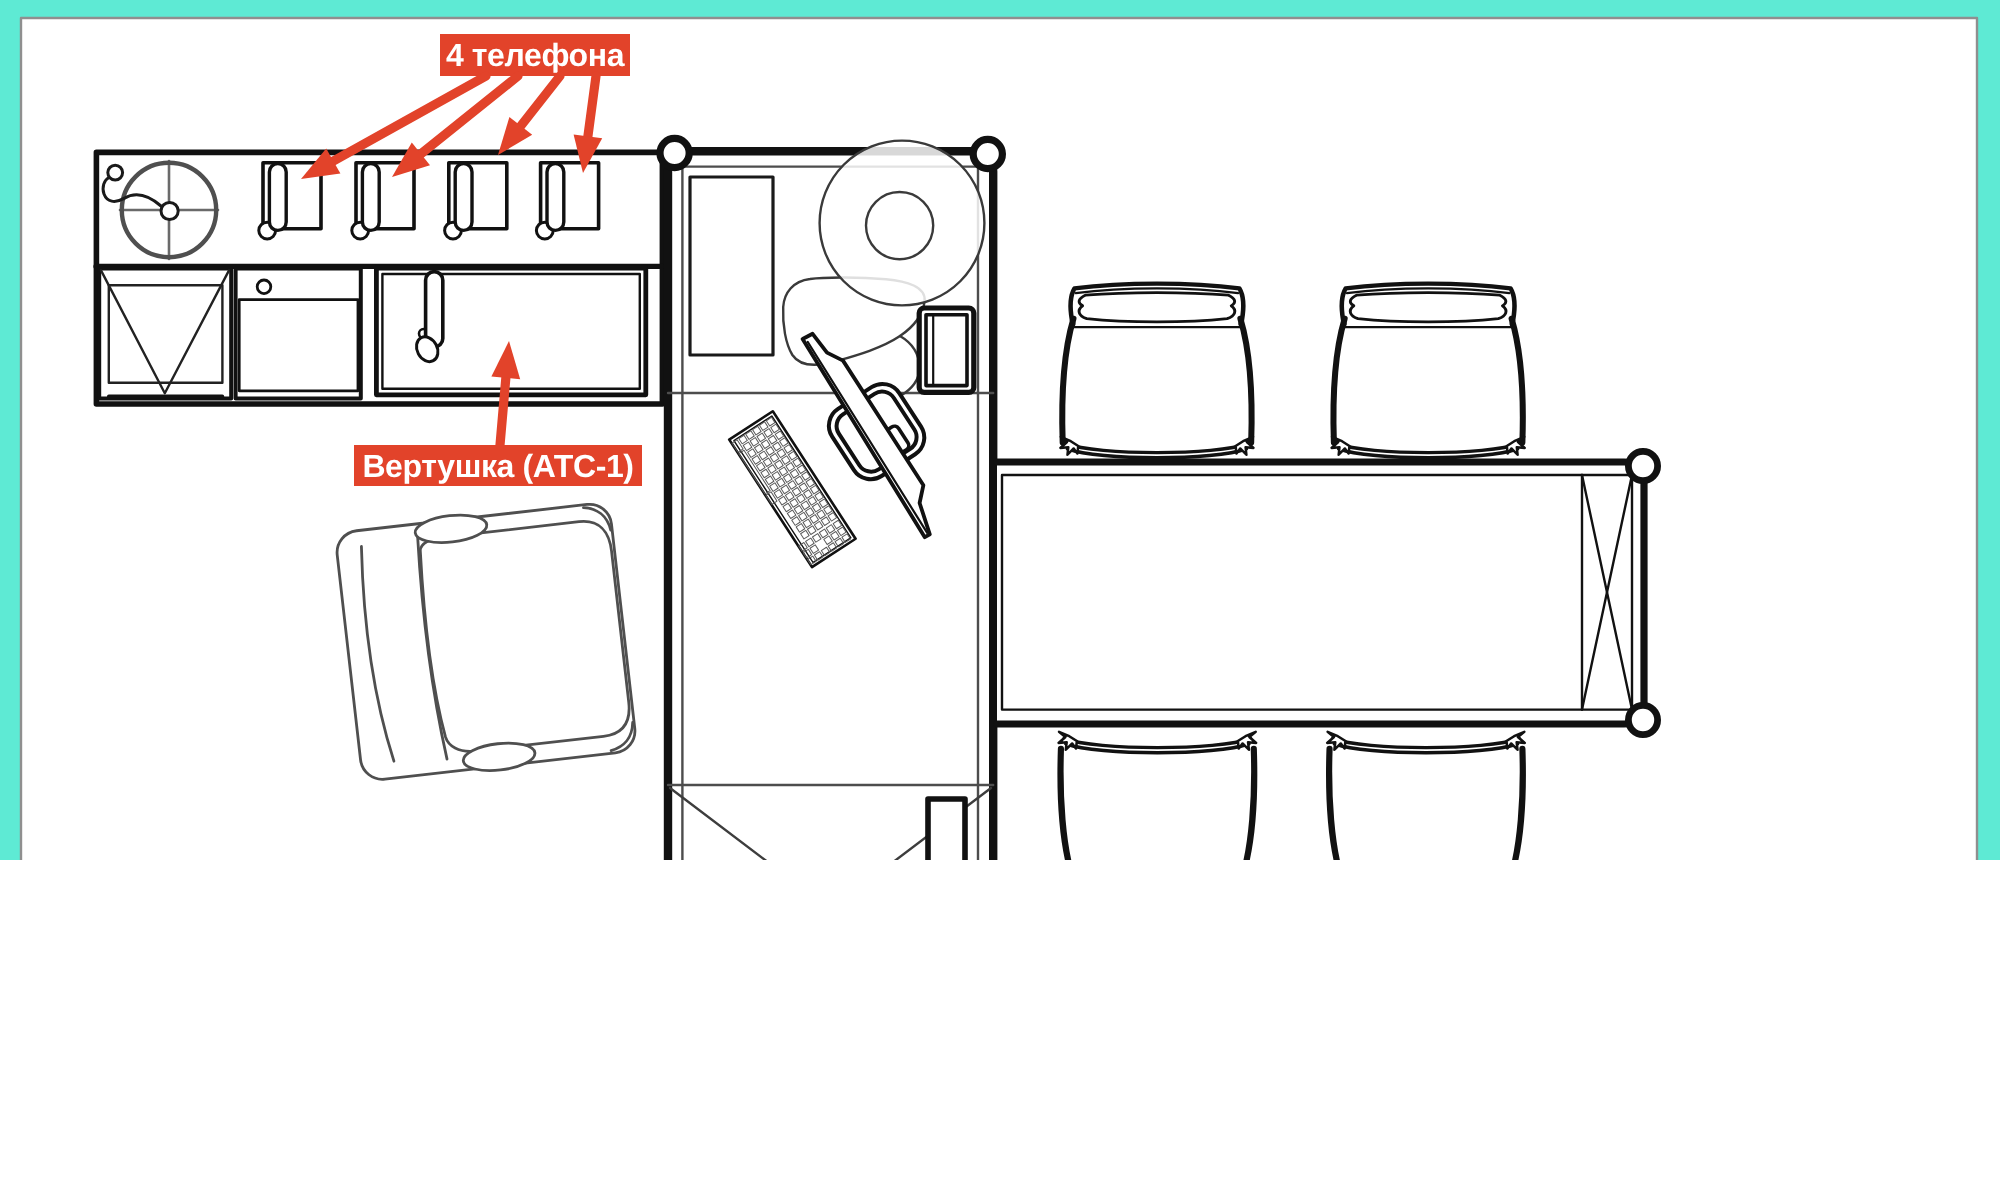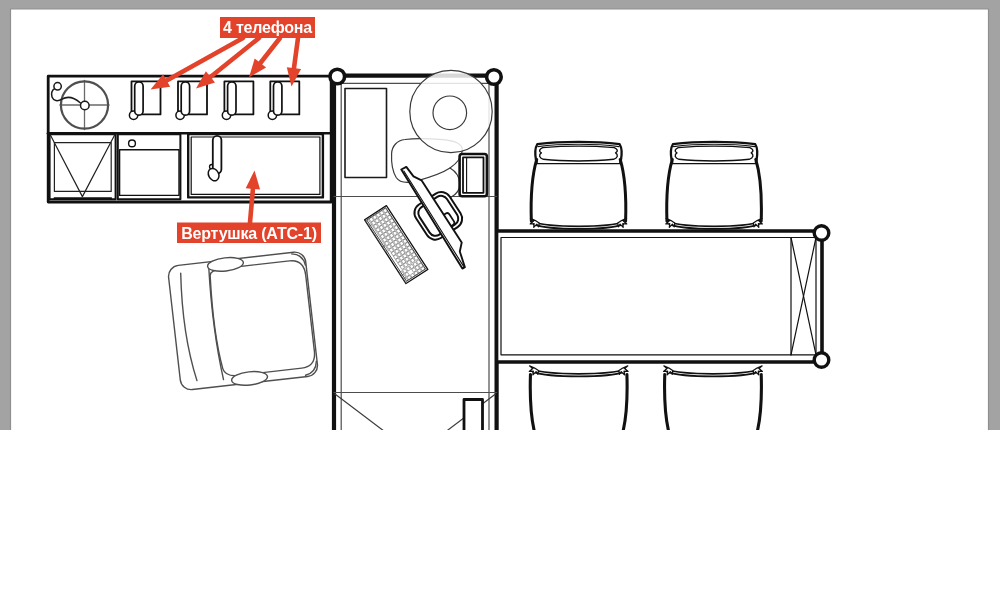--- a/index.html
+++ b/index.html
@@ -1,16 +1,16 @@
 <!DOCTYPE html>
 <html><head>
 <meta charset="utf-8">
 <style>
   html,body{margin:0;padding:0;background:#fff;}
-  #page{position:relative;width:1000px;height:430px;background:#a3a3a3;overflow:hidden;}
+  #page{position:relative;width:1000px;height:430px;background:#5eead4;overflow:hidden;}
   svg{position:absolute;top:0;left:0;}
   text{font-family:"Liberation Sans", sans-serif;}
 </style>
 </head>
 <body>
 <div id="page">
 <svg width="1000" height="594" viewBox="0 0 1000 594" fill="none" stroke-linecap="round" stroke-linejoin="round">
 
 <g>
   <rect x="10.5" y="9" width="978" height="571" fill="#ffffff" stroke="#8f8f8f" stroke-width="1.2"></rect>

